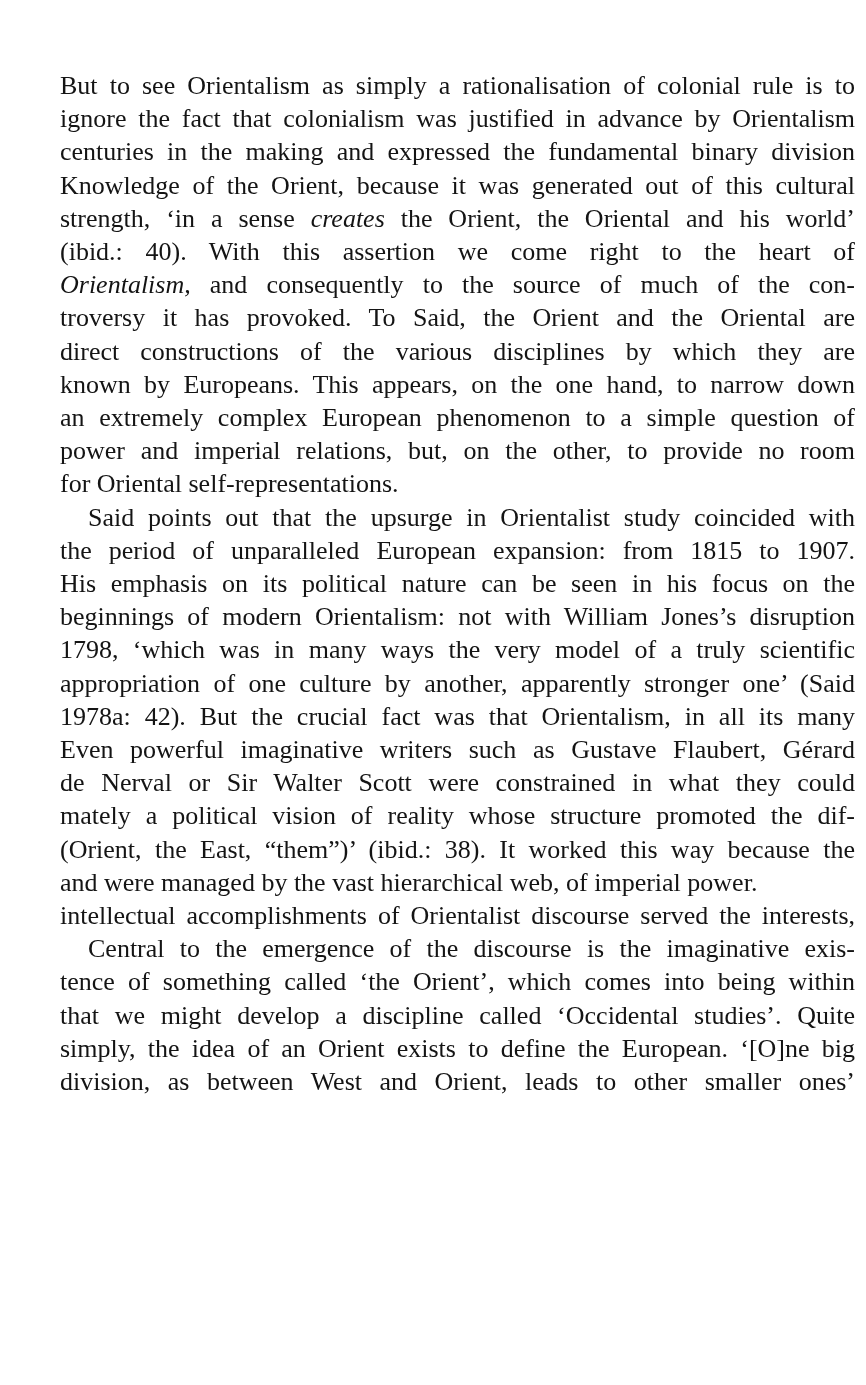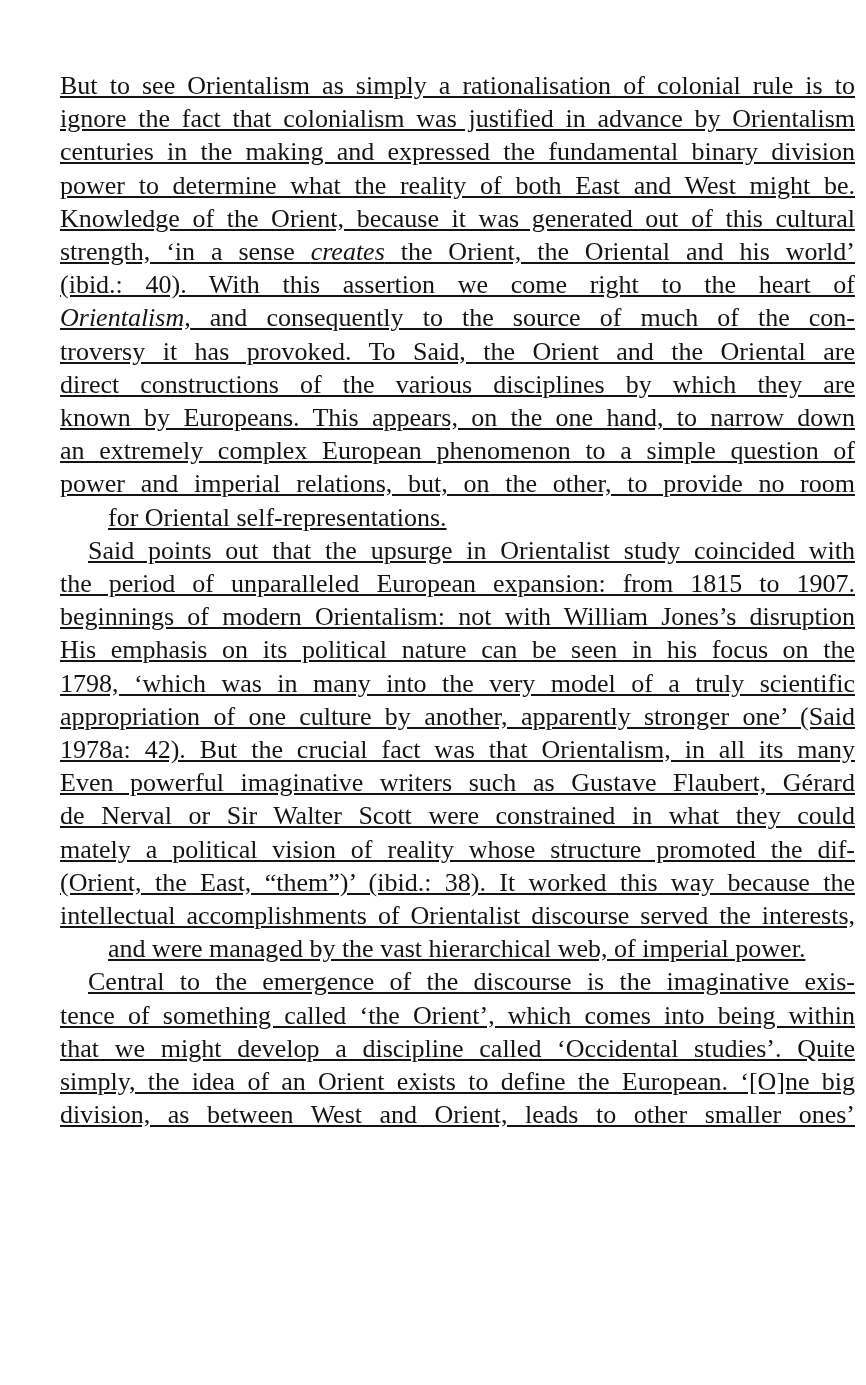--- a/index.html
+++ b/index.html
@@ -19,72 +19,69 @@
     top: 69px;
     width: 795px;
     font-family: "Liberation Serif", "DejaVu Serif", serif;
     font-size: 26px;
     line-height: 33.2px;
     color: var(--ink, #141414);
   }
   .paragraph {
     margin: 0;
     padding: 0;
-    text-decoration: underline;
   }
   .line {
     text-align: justify;
     text-align-last: justify;
     white-space: normal;
   }
   .line.last-left {
     text-align-last: left;
-    margin-left: 48px;
   }
   .line.indent {
     text-indent: 28px;
   }
   .italic {
     font-style: italic;
   }
 </style>
 </head>
 <body>
 
 <div class="book-page">
     <div class="paragraph">
       <div class="line"><span class="roman">But to see Orientalism as simply a rationalisation of colonial rule is to</span></div>
       <div class="line"><span class="roman">ignore the fact that colonialism was justified in advance by Orientalism</span></div>
       <div class="line"><span class="roman">centuries in the making and expressed the fundamental binary division</span></div>
-      <div class="line"><span class="roman">power to determine what the reality of both East and West might be.</span></div>
       <div class="line"><span class="roman">Knowledge of the Orient, because it was generated out of this cultural</span></div>
       <div class="line"><span class="roman">strength, ‘in a sense </span><span class="italic">creates</span><span class="roman"> the Orient, the Oriental and his world’</span></div>
       <div class="line"><span class="roman">(ibid.: 40). With this assertion we come right to the heart of</span></div>
       <div class="line"><span class="italic">Orientalism,</span><span class="roman"> and consequently to the source of much of the con-</span></div>
       <div class="line"><span class="roman">troversy it has provoked. To Said, the Orient and the Oriental are</span></div>
       <div class="line"><span class="roman">direct constructions of the various disciplines by which they are</span></div>
       <div class="line"><span class="roman">known by Europeans. This appears, on the one hand, to narrow down</span></div>
       <div class="line"><span class="roman">an extremely complex European phenomenon to a simple question of</span></div>
       <div class="line"><span class="roman">power and imperial relations, but, on the other, to provide no room</span></div>
       <div class="line last-left"><span class="roman">for Oriental self-representations.</span></div>
     </div>
     <div class="paragraph">
       <div class="line indent"><span class="roman">Said points out that the upsurge in Orientalist study coincided with</span></div>
       <div class="line"><span class="roman">the period of unparalleled European expansion: from 1815 to 1907.</span></div>
+      <div class="line"><span class="roman">His emphasis on its political nature can be seen in his focus on the</span></div>
       <div class="line"><span class="roman">beginnings of modern Orientalism: not with William Jones’s disruption</span></div>
-      <div class="line"><span class="roman">His emphasis on its political nature can be seen in his focus on the</span></div>
-      <div class="line"><span class="roman">1798, ‘which was in many into the very model of a truly scientific</span></div>
+      <div class="line"><span class="roman">1798, ‘which was in many ways the very model of a truly scientific</span></div>
       <div class="line"><span class="roman">appropriation of one culture by another, apparently stronger one’ (Said</span></div>
       <div class="line"><span class="roman">1978a: 42). But the crucial fact was that Orientalism, in all its many</span></div>
       <div class="line"><span class="roman">Even powerful imaginative writers such as Gustave Flaubert, Gérard</span></div>
       <div class="line"><span class="roman">de Nerval or Sir Walter Scott were constrained in what they could</span></div>
       <div class="line"><span class="roman">mately a political vision of reality whose structure promoted the dif-</span></div>
       <div class="line"><span class="roman">(Orient, the East, “them”)’ (ibid.: 38). It worked this way because the</span></div>
+      <div class="line last-left"><span class="roman">and were managed by the vast hierarchical web, of imperial power.</span></div>
       <div class="line"><span class="roman">intellectual accomplishments of Orientalist discourse served the interests,</span></div>
-      <div class="line last-left"><span class="roman">and were managed by the vast hierarchical web, of imperial power.</span></div>
     </div>
     <div class="paragraph">
       <div class="line indent"><span class="roman">Central to the emergence of the discourse is the imaginative exis-</span></div>
       <div class="line"><span class="roman">tence of something called ‘the Orient’, which comes into being within</span></div>
       <div class="line"><span class="roman">that we might develop a discipline called ‘Occidental studies’. Quite</span></div>
       <div class="line"><span class="roman">simply, the idea of an Orient exists to define the European. ‘[O]ne big</span></div>
       <div class="line"><span class="roman">division, as between West and Orient, leads to other smaller ones’</span></div>
     </div>
   </div>
 

